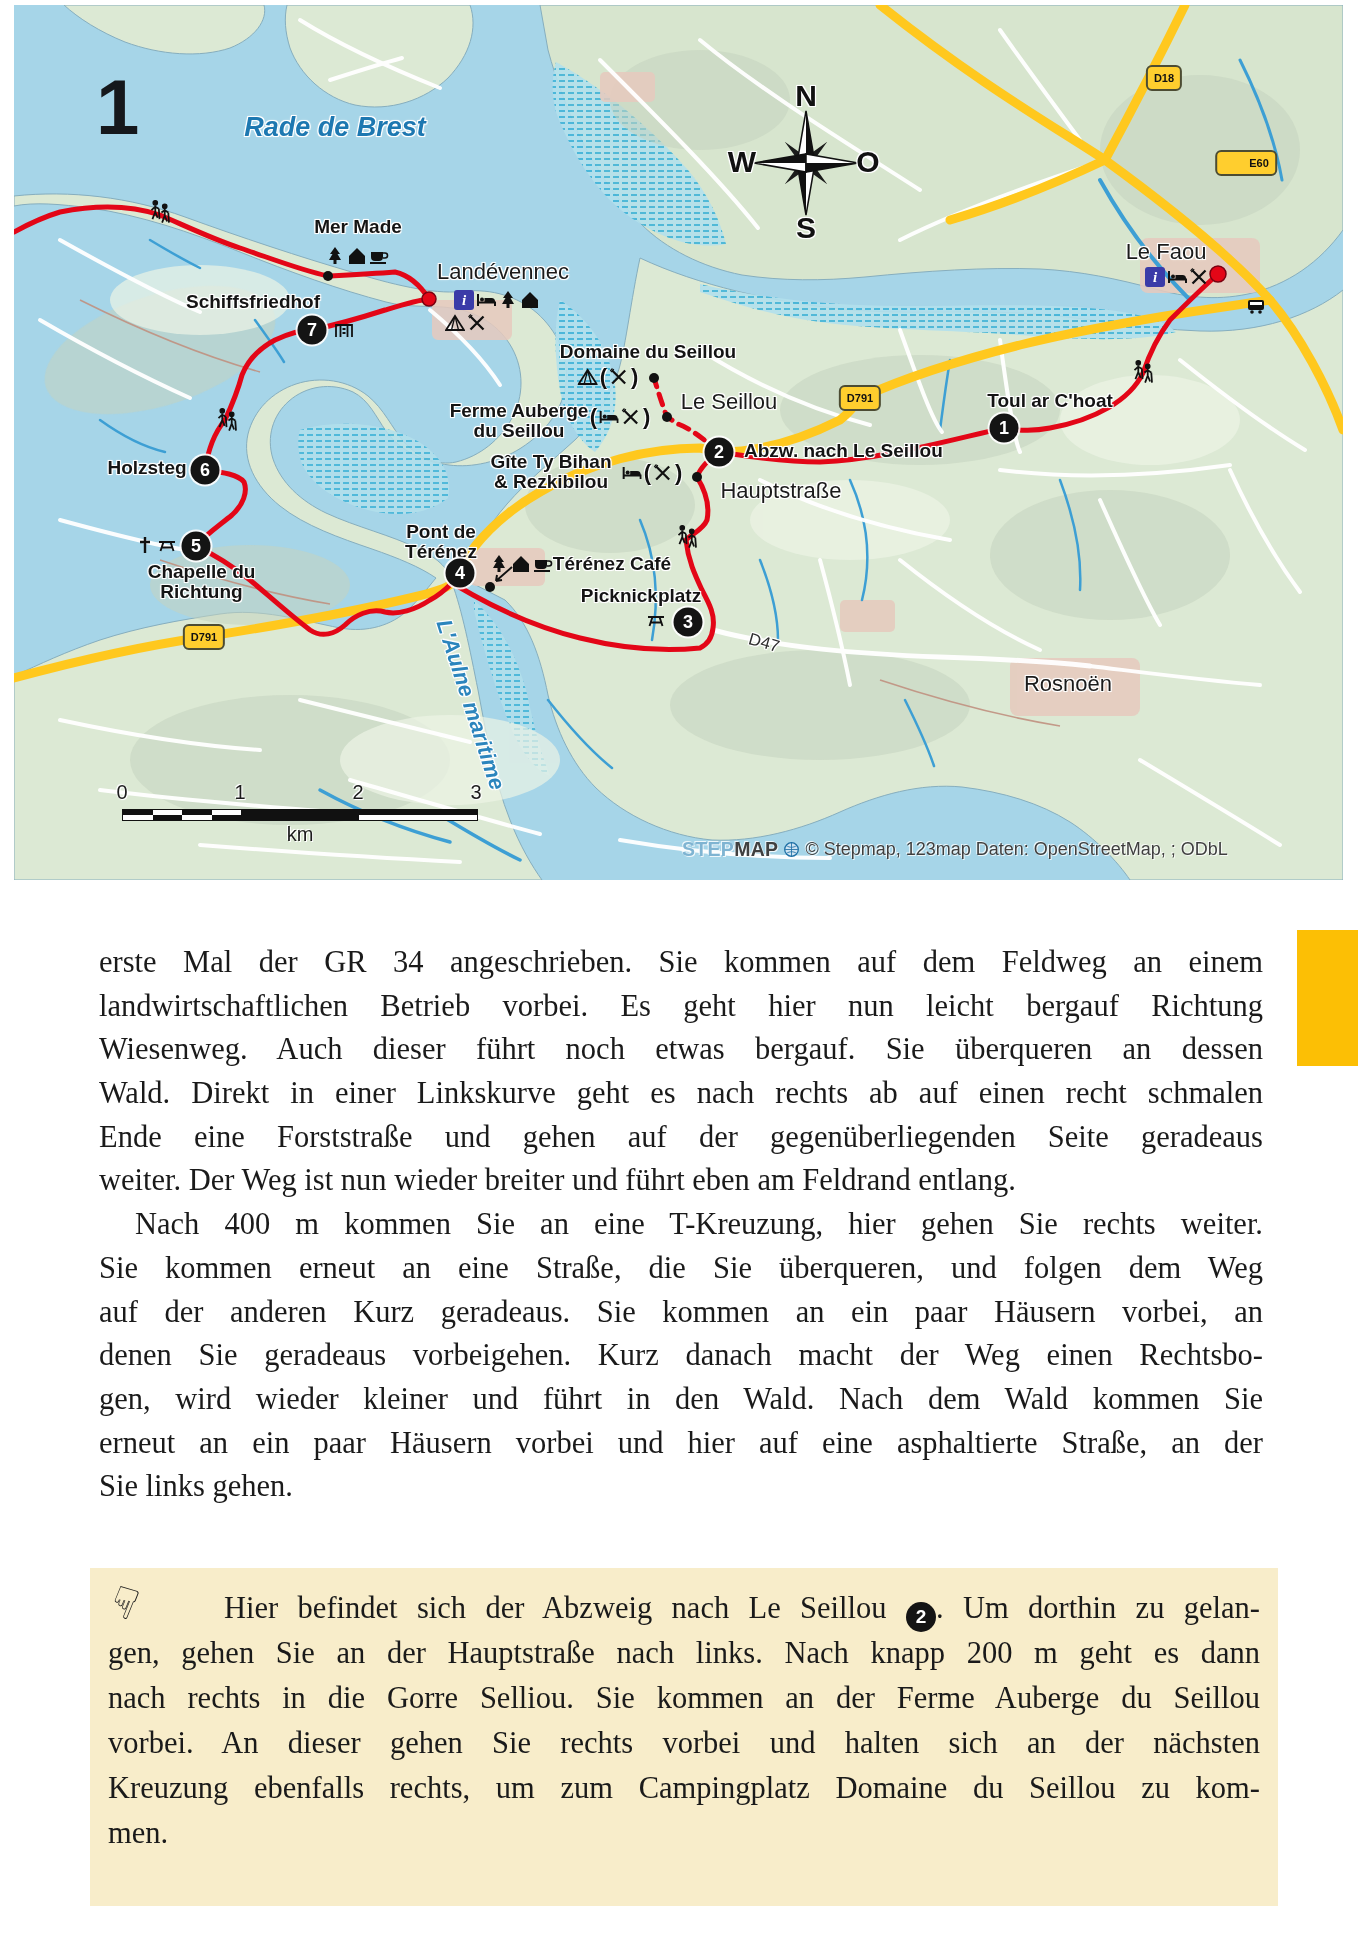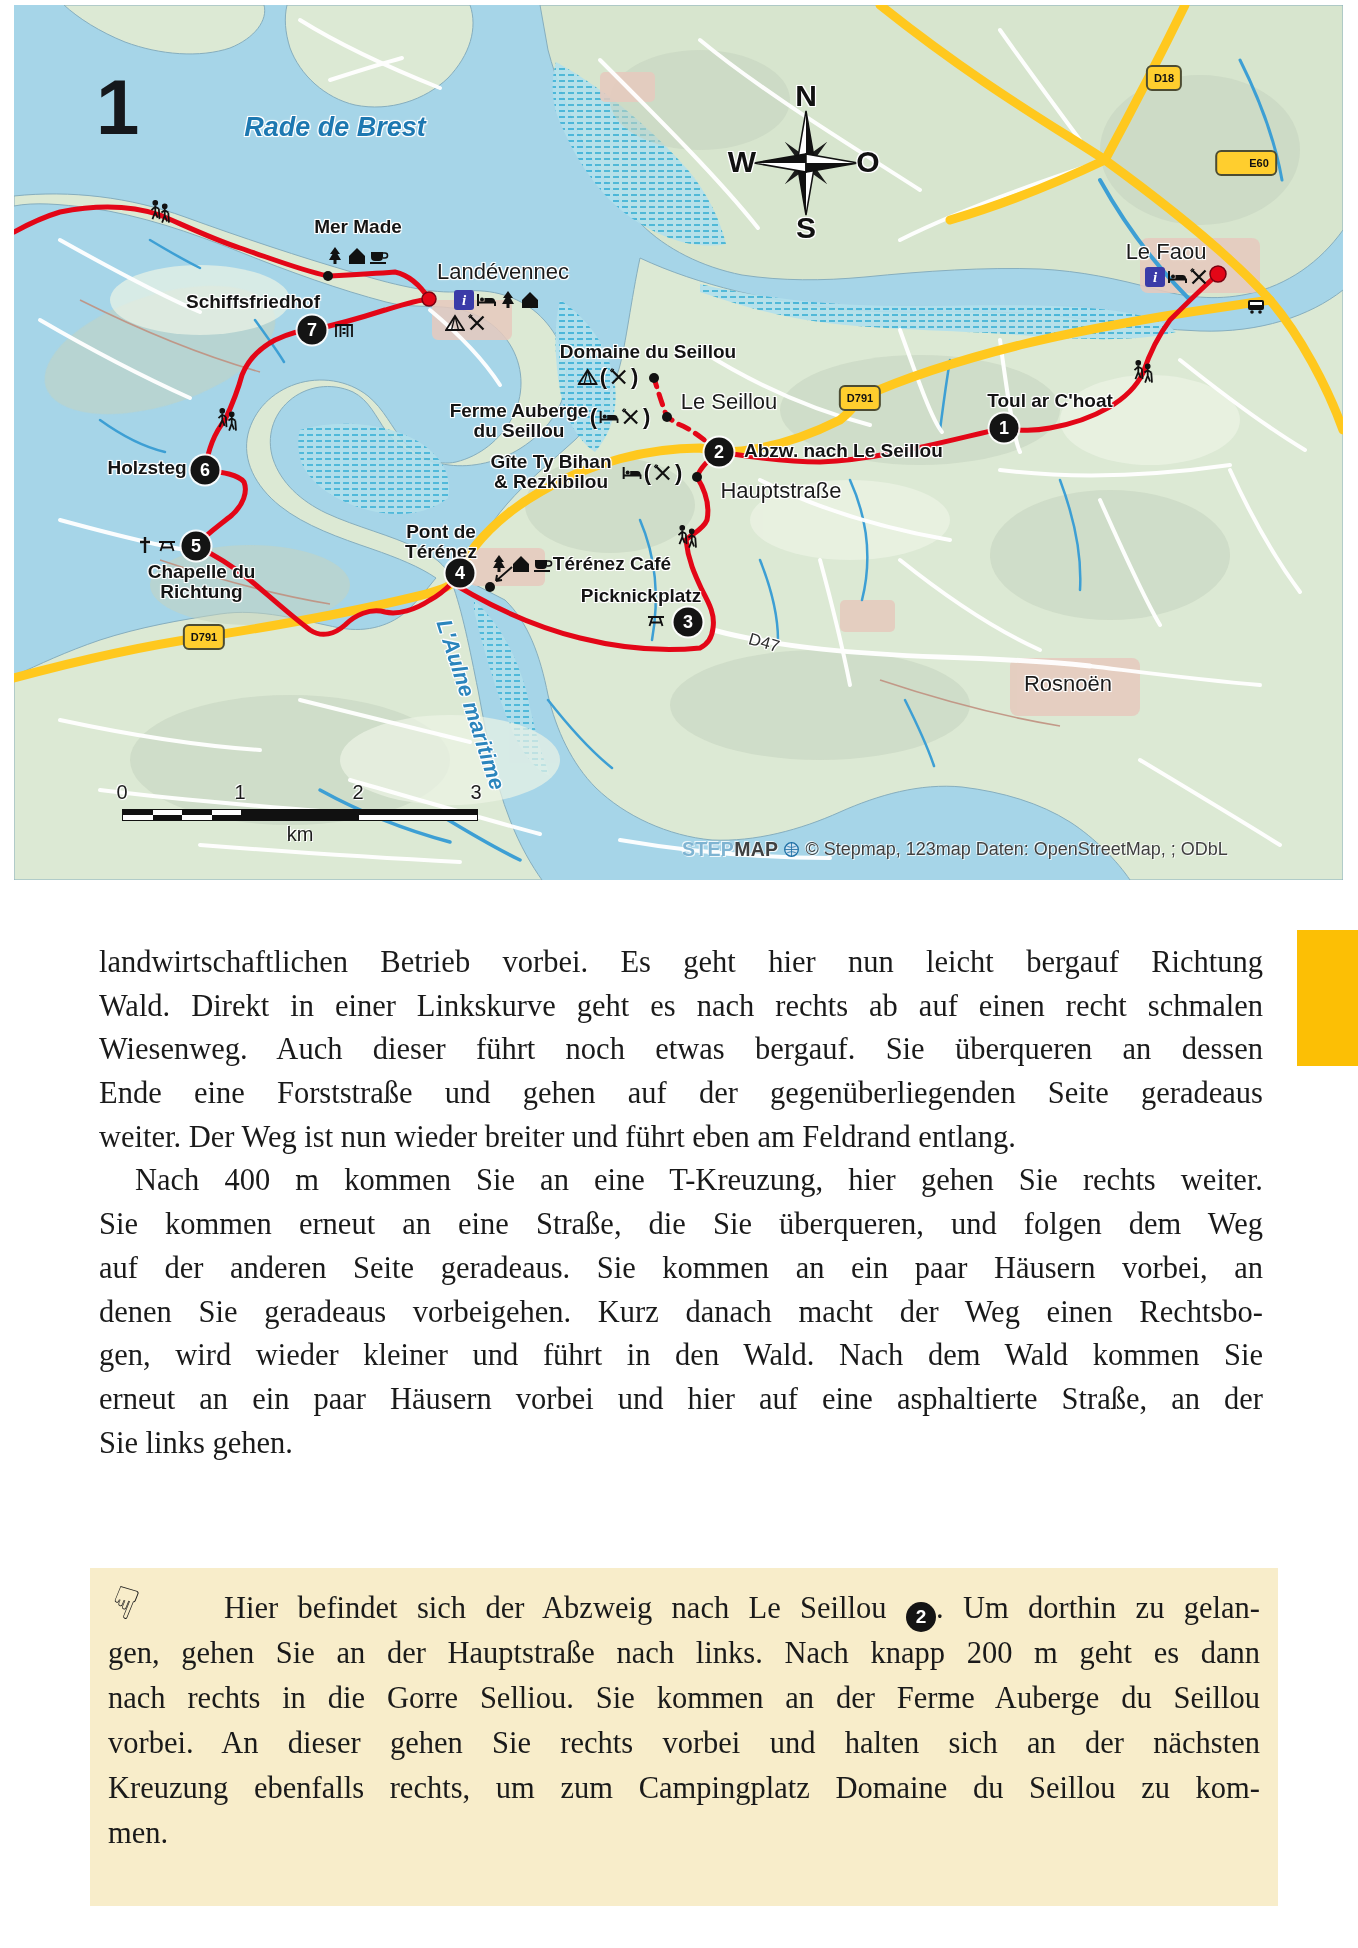--- a/index.html
+++ b/index.html
@@ -470,28 +470,29 @@
   <div class="attribution">
     <span class="brand"><span class="step">STEP</span><span class="mapp">MAP</span></span>
     <svg class="globe" viewBox="0 0 20 20">
         <circle cx="10" cy="10" r="8" fill="#cfe4f2" stroke="#1d6fa5" stroke-width="1.5"></circle>
         <path d="M2.5 10 h15 M10 2 v16 M4 5.5 c4,2.5 8,2.5 12,0 M4 14.5 c4,-2.5 8,-2.5 12,0" stroke="#1d6fa5" stroke-width="1" fill="none"></path>
       </svg>
     <span>© Stepmap, 123map  Daten: OpenStreetMap, ; ODbL</span>
   </div>
 
   <div class="article">
+      <div class="para-line">erste Mal der GR 34 angeschrieben. Sie kommen auf dem Feldweg an einem</div>
       <div class="para-line">landwirtschaftlichen Betrieb vorbei. Es geht hier nun leicht bergauf Richtung</div>
+      <div class="para-line">Wiesenweg. Auch dieser führt noch etwas bergauf. Sie überqueren an dessen</div>
       <div class="para-line">Wald. Direkt in einer Linkskurve geht es nach rechts ab auf einen recht schmalen</div>
-      <div class="para-line">Wiesenweg. Auch dieser führt noch etwas bergauf. Sie überqueren an dessen</div>
       <div class="para-line">Ende eine Forststraße und gehen auf der gegenüberliegenden Seite geradeaus</div>
       <div class="para-line last">weiter. Der Weg ist nun wieder breiter und führt eben am Feldrand entlang.</div>
       <div class="para-line indent">Nach 400 m kommen Sie an eine T-Kreuzung, hier gehen Sie rechts weiter.</div>
       <div class="para-line">Sie kommen erneut an eine Straße, die Sie überqueren, und folgen dem Weg</div>
-      <div class="para-line">auf der anderen Seite geradeaus. Sie kommen an ein paar Häusern vorbei, an</div>
+      <div class="para-line">auf der anderen Kurz geradeaus. Sie kommen an ein paar Häusern vorbei, an</div>
       <div class="para-line">denen Sie geradeaus vorbeigehen. Kurz danach macht der Weg einen Rechtsbo-</div>
       <div class="para-line">gen, wird wieder kleiner und führt in den Wald. Nach dem Wald kommen Sie</div>
       <div class="para-line">erneut an ein paar Häusern vorbei und hier auf eine asphaltierte Straße, an der</div>
       <div class="para-line last">Sie links gehen.</div>
     </div>
 
   <div class="callout">
     <div class="callout-icon">☞</div>
     <div class="callout-text">
         <div class="callout-line first">Hier befindet sich der Abzweig nach Le Seillou <span class="inline-marker">2</span>. Um dorthin zu gelan-</div>

